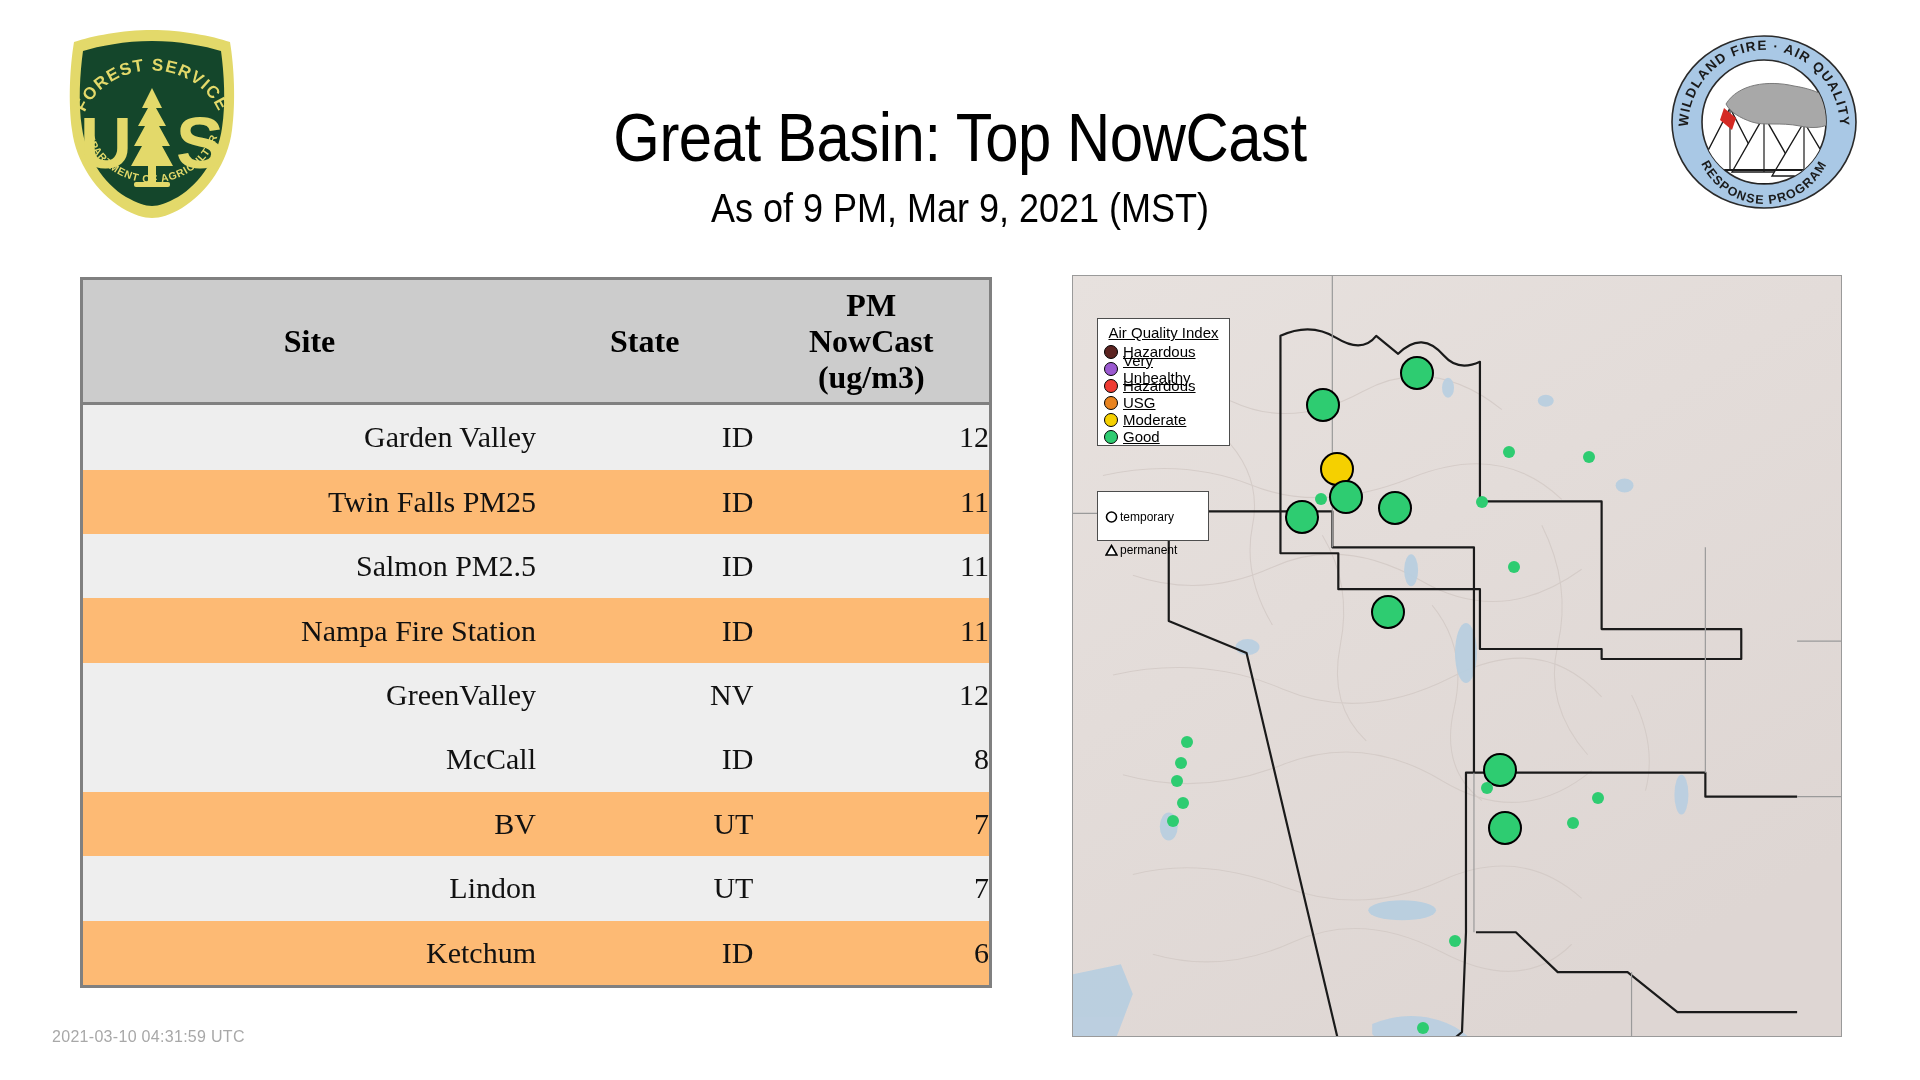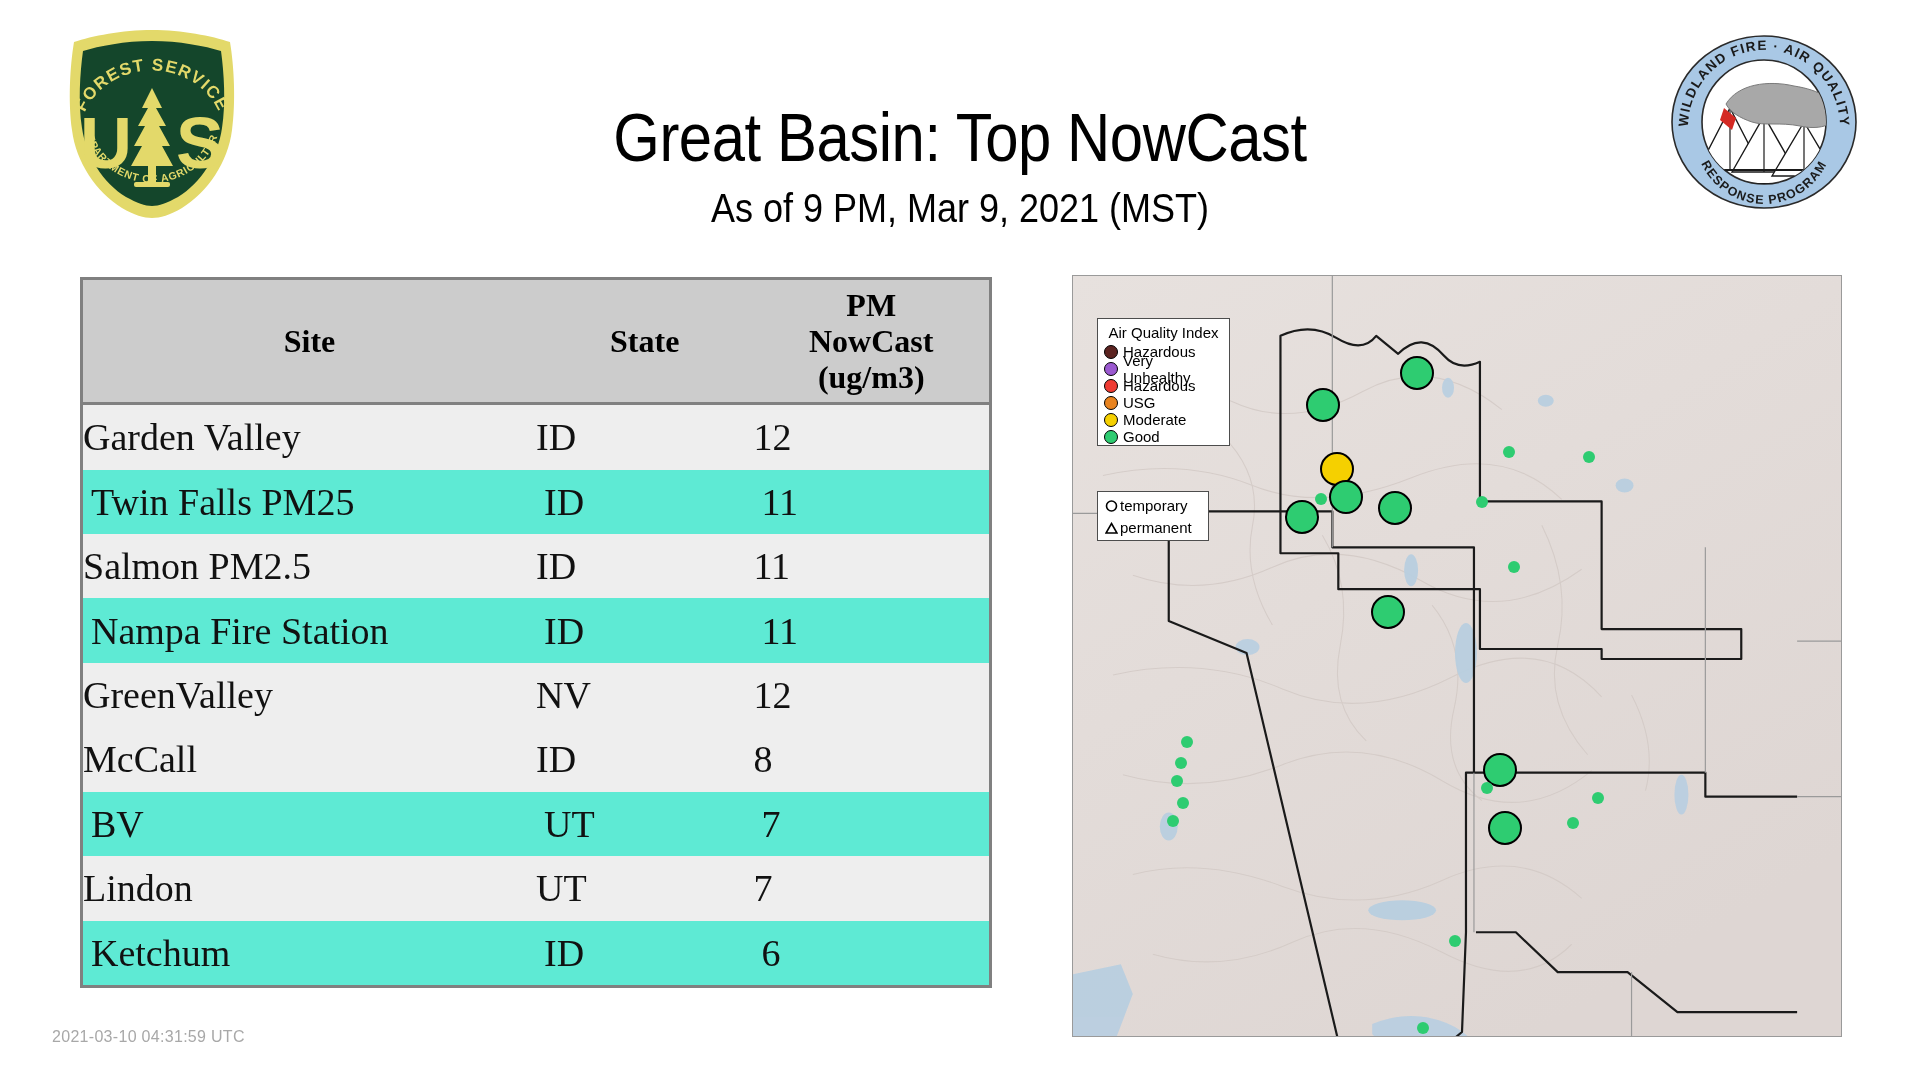--- a/index.html
+++ b/index.html
@@ -58,29 +58,29 @@
     font-size:32px;
     line-height:36px;
     color:#000;
     text-align:center;
     height:122px;
     vertical-align:middle;
     padding:0;
     margin-top:20px;
   }
   tbody td{
-    text-align:left;
-    font-size:38px;
+    text-align:right;
+    font-size:30px;
     color:#111;
     height:58px;
     padding:0;
     border:none;
   }
   tbody tr.odd td{background:#eeeeee;}
-  tbody tr.even td{background:#5eead4;padding-left:8px;}
+  tbody tr.even td{background:#fdba74;padding-left:8px;}
   col.c-site{width:50%;}
   col.c-state{width:24%;}
   col.c-val{width:26%;}
 
   
   #map-panel{
     position:absolute;left:1072px;top:275px;
     width:770px;height:762px;
     border:1px solid #9a9a9a;
     box-sizing:border-box;
@@ -90,29 +90,29 @@
   #map-canvas{position:absolute;left:0;top:0;width:100%;height:100%;}
 
   .legend-box{
     position:absolute;
     background:#ffffff;
     border:1px solid #4d4d4d;
     box-sizing:border-box;
     font-family:"Liberation Sans", sans-serif;
     color:#000;
   }
-  #aqi-legend{left:24px;top:42px;width:133px;height:128px;padding:5px 6px 4px 6px;}
+  #aqi-legend{left:24px;top:42px;width:133px;height:128px;padding:5px 6px 4px 6px;text-decoration:underline;}
   #aqi-legend .lg-title{font-size:15px;text-align:center;margin-bottom:2px;line-height:17px;}
   .lg-row{display:flex;align-items:center;height:17px;line-height:17px;font-size:15px;}
   .lg-dot{
     width:12px;height:12px;border-radius:50%;
     border:1.3px solid #000;margin-right:5px;flex:0 0 auto;
   }
   #type-legend{left:24px;top:215px;width:112px;height:50px;padding:3px 4px;}
-  .tp-row{display:flex;align-items:center;font-size:15px;line-height:22px;height:22px;}
+  .tp-row{display:flex;align-items:center;font-size:12px;line-height:22px;height:22px;margin-top:11px;}
   .tp-glyph{width:18px;flex:0 0 auto;display:flex;align-items:center;justify-content:center;}
 
   
   .marker{position:absolute;border-radius:50%;border:2.2px solid #000;box-sizing:border-box;}
   .marker.small{border:none;}
 
   #footer-stamp{
     position:absolute;left:52px;top:1028px;
     font-size:16px;color:#a8a8a8;
     font-family:"Liberation Sans", sans-serif;

